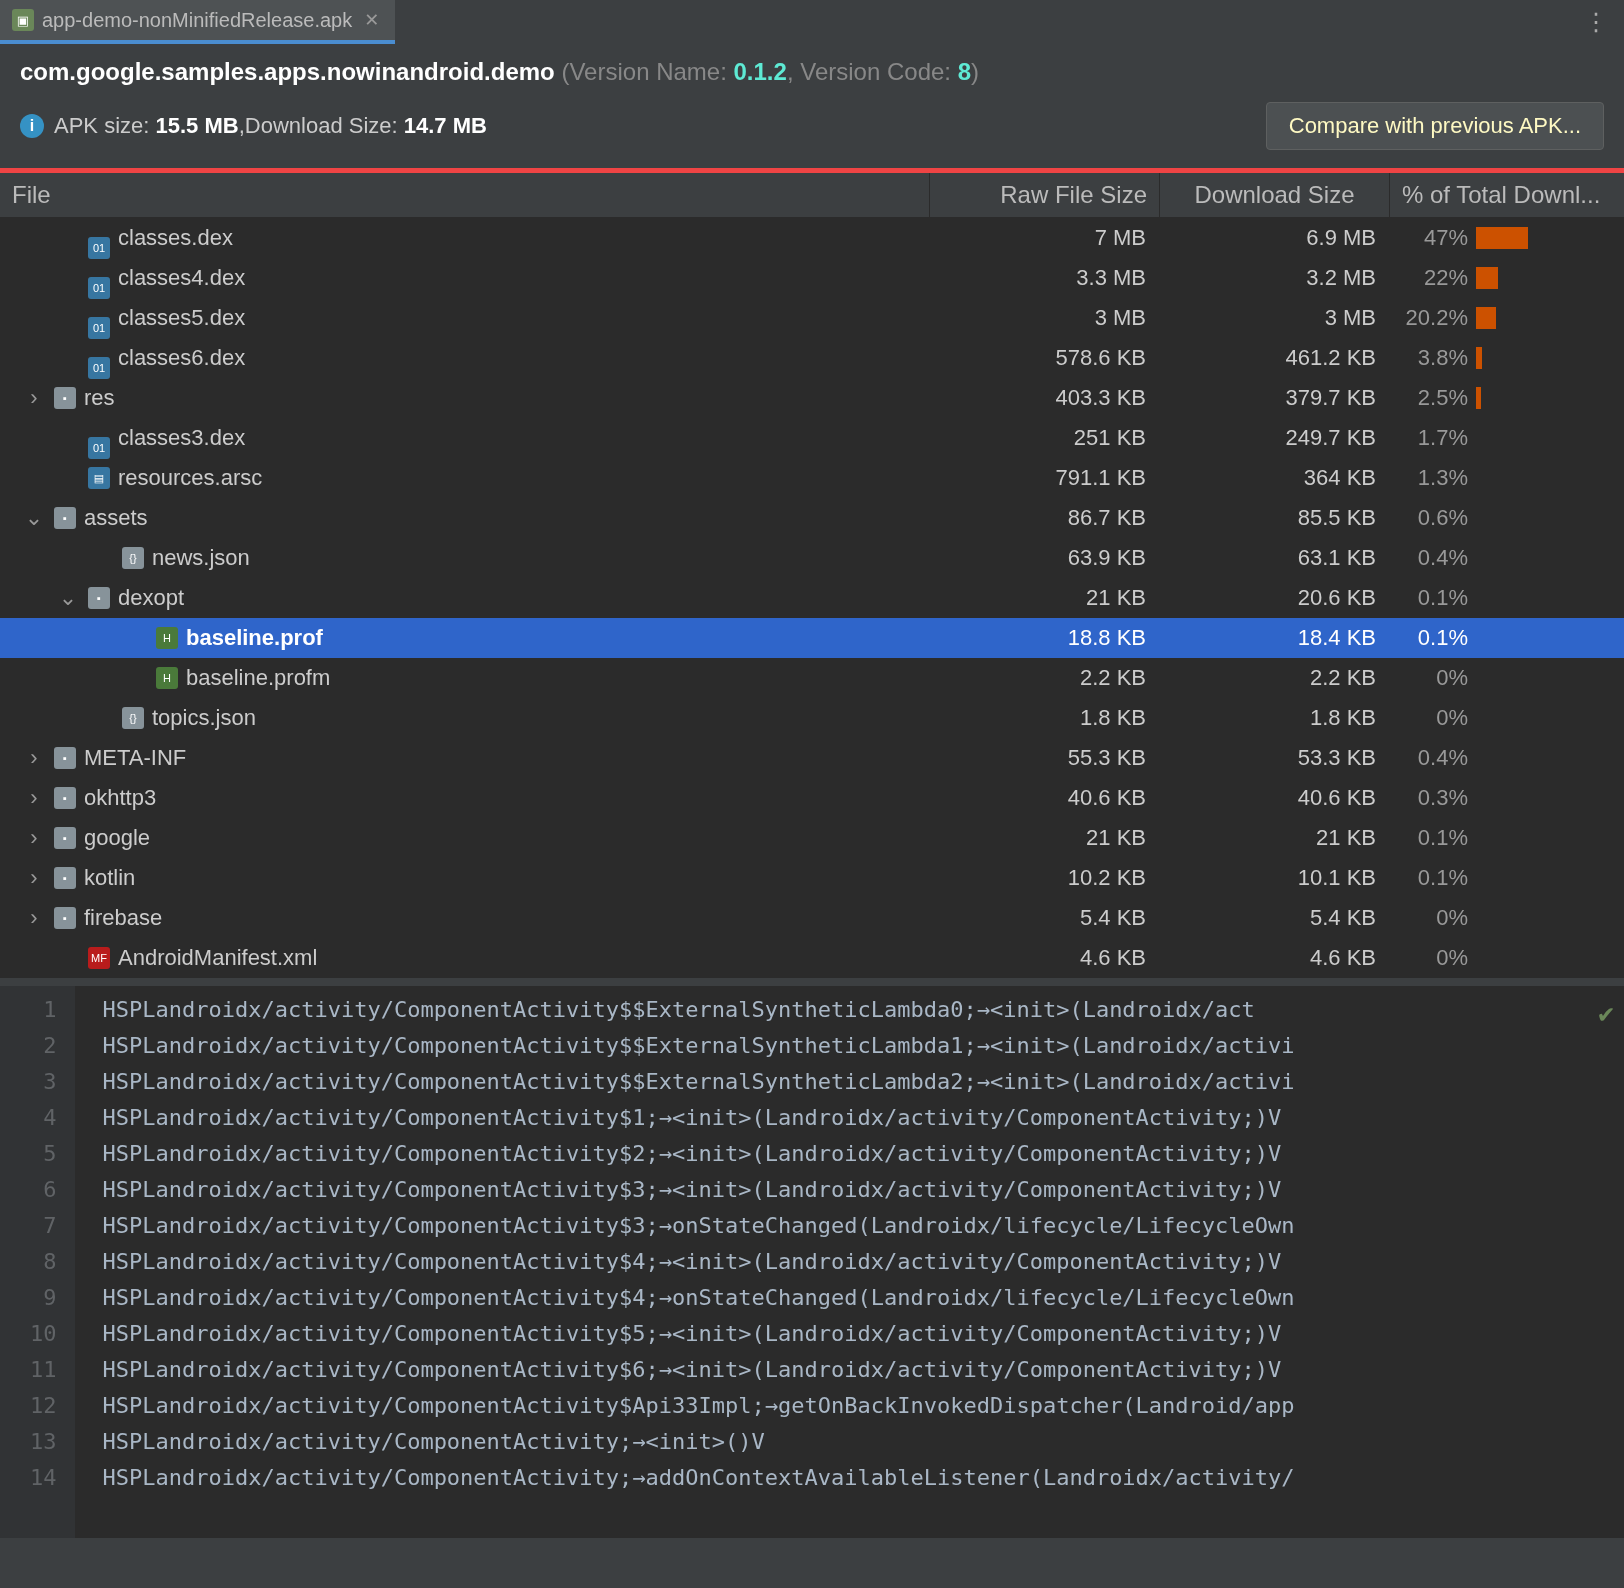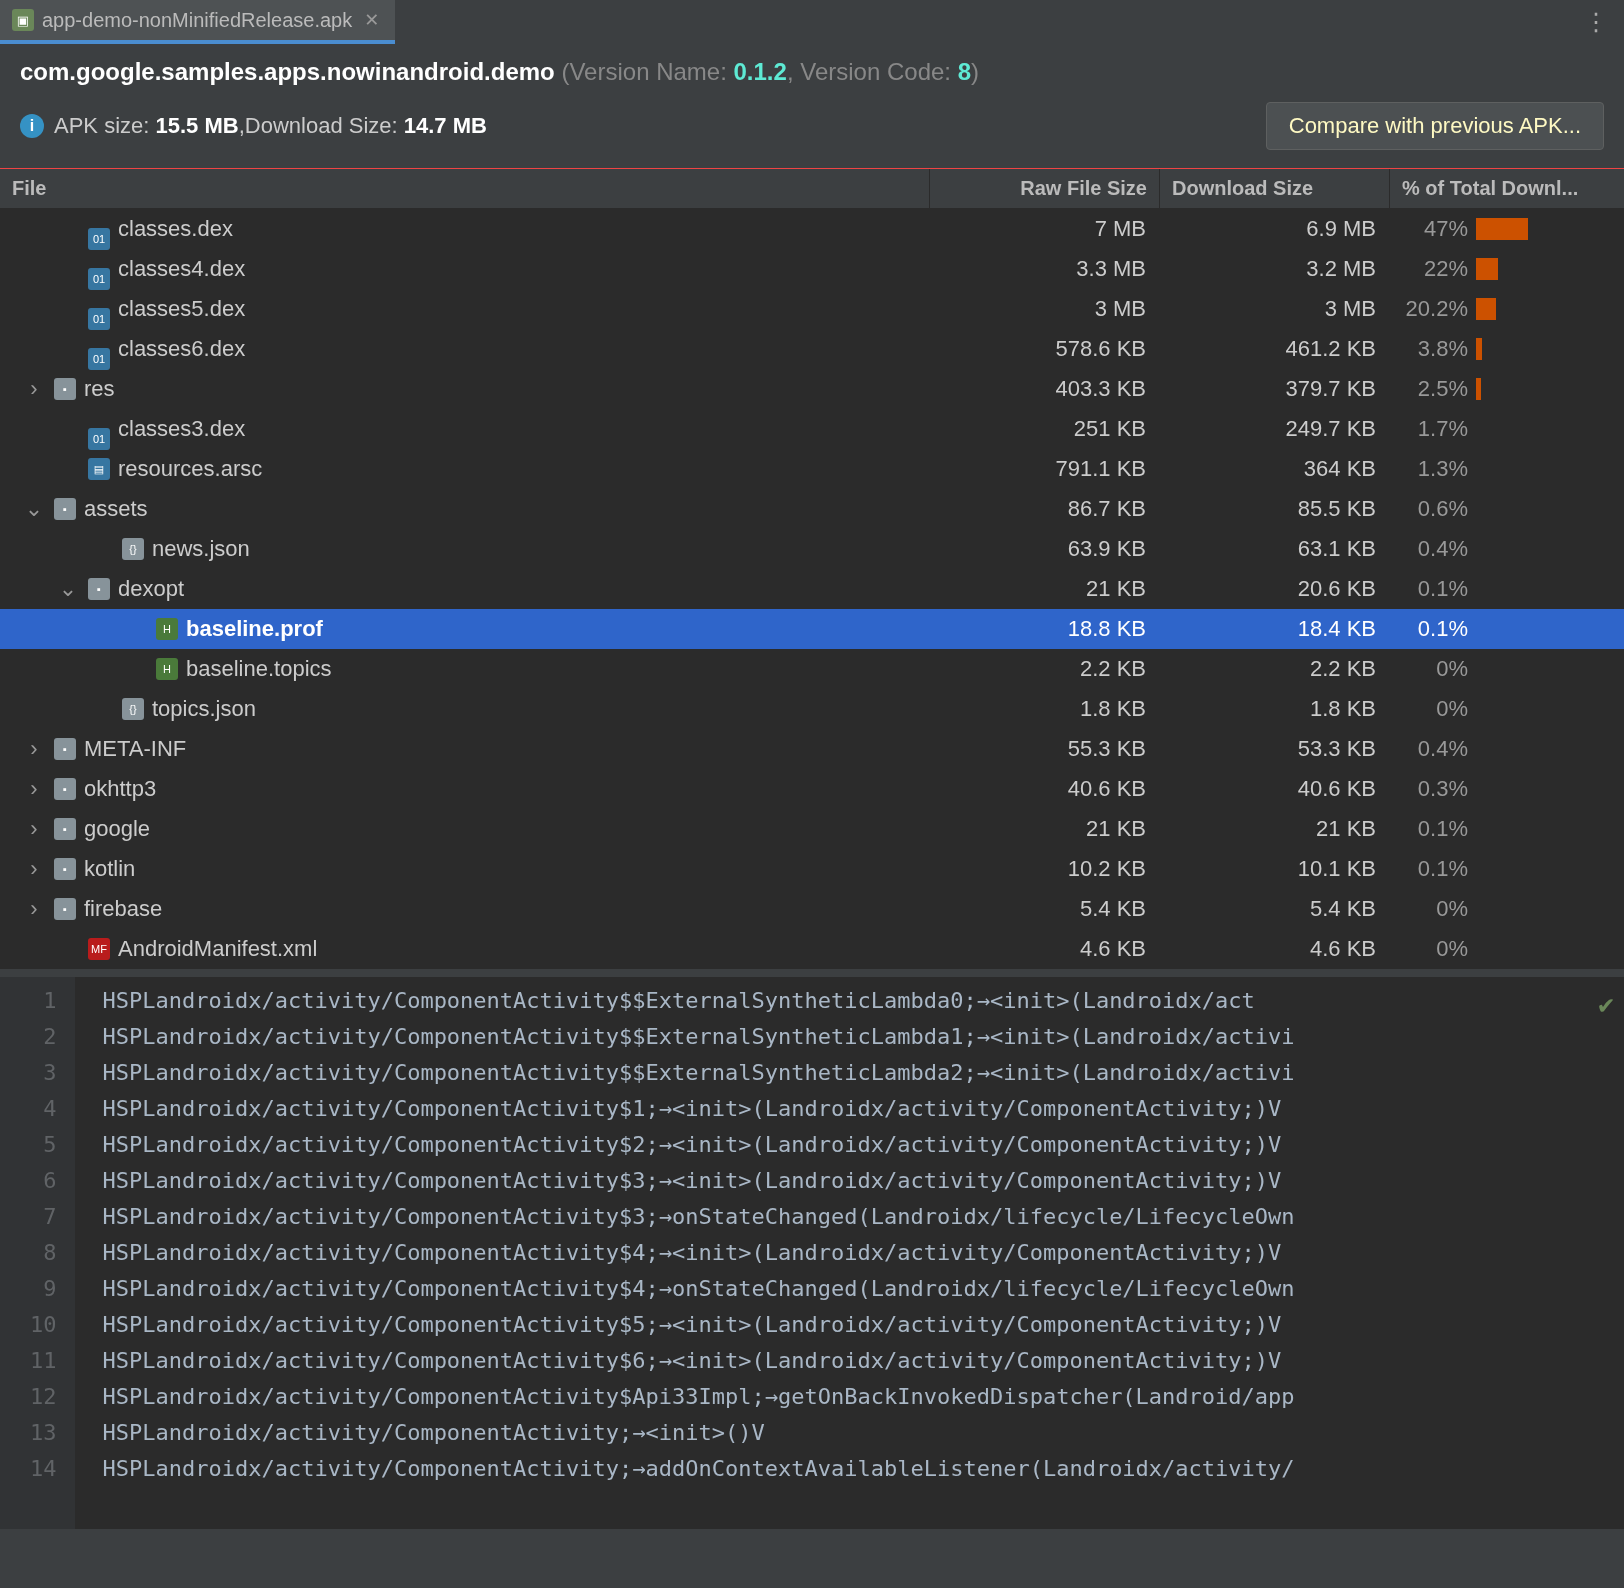--- a/index.html
+++ b/index.html
@@ -65,29 +65,28 @@
     border: 1px solid #5e6060;
     color: #fef9c3;
     padding: 10px 22px;
     font-size: 22px;
     border-radius: 4px;
     cursor: pointer;
   }
   .table-head {
     display:flex;
     background: #3c3f41;
-    border-top: 1px solid #ef4444;
+    border-top: 5px solid #ef4444;
     border-bottom: 1px solid #2b2b2b;
     color: #bbb;
-    font-size: 20px;
-    font-weight: bold;
+    font-size: 24px;
   }
   .col-file { flex: 0 0 930px; padding: 8px 12px; border-right:1px solid #2b2b2b;}
   .col-raw  { flex: 0 0 230px; padding: 8px 12px; text-align:right; border-right:1px solid #2b2b2b;}
-  .col-dl   { flex: 0 0 230px; padding: 8px 12px; text-align:left; border-right:1px solid #2b2b2b;}
+  .col-dl   { flex: 0 0 230px; padding: 8px 12px; text-align:center; border-right:1px solid #2b2b2b;}
   .col-pct  { flex: 1 1 auto;  padding: 8px 12px; text-align:left; }
   .tree {
     background: #2b2b2b; color: #ccc; font-size: 22px;
   }
   .row {
     display:flex; align-items:center; height: 40px;
   }
   .row.selected { background:#2f65ca; color:#fff; }
   .row .cell-file { flex:0 0 930px; display:flex; align-items:center; gap:8px; padding-right:10px; overflow:hidden;}
   .row .cell-raw  { flex:0 0 230px; text-align:right; padding-right:14px;}
@@ -315,21 +314,21 @@
       <div class="cell-pct">
         <span class="pct-text">0.1%</span>
         <span class="bar" style="width: 0px;"></span>
       </div>
     </div>
     <div class="row">
       <div class="cell-file">
         <span class="indent" style="width: 116px;"></span>
         <span class="arrow"></span>
         <span class="ficon ic-prof">H</span>
-        <span class="fname">baseline.topics</span>
+        <span class="fname">baseline.profm</span>
       </div>
       <div class="cell-raw">2.2 KB</div>
       <div class="cell-dl">2.2 KB</div>
       <div class="cell-pct">
         <span class="pct-text">0%</span>
         <span class="bar" style="width: 0px;"></span>
       </div>
     </div>
     <div class="row">
       <div class="cell-file">

